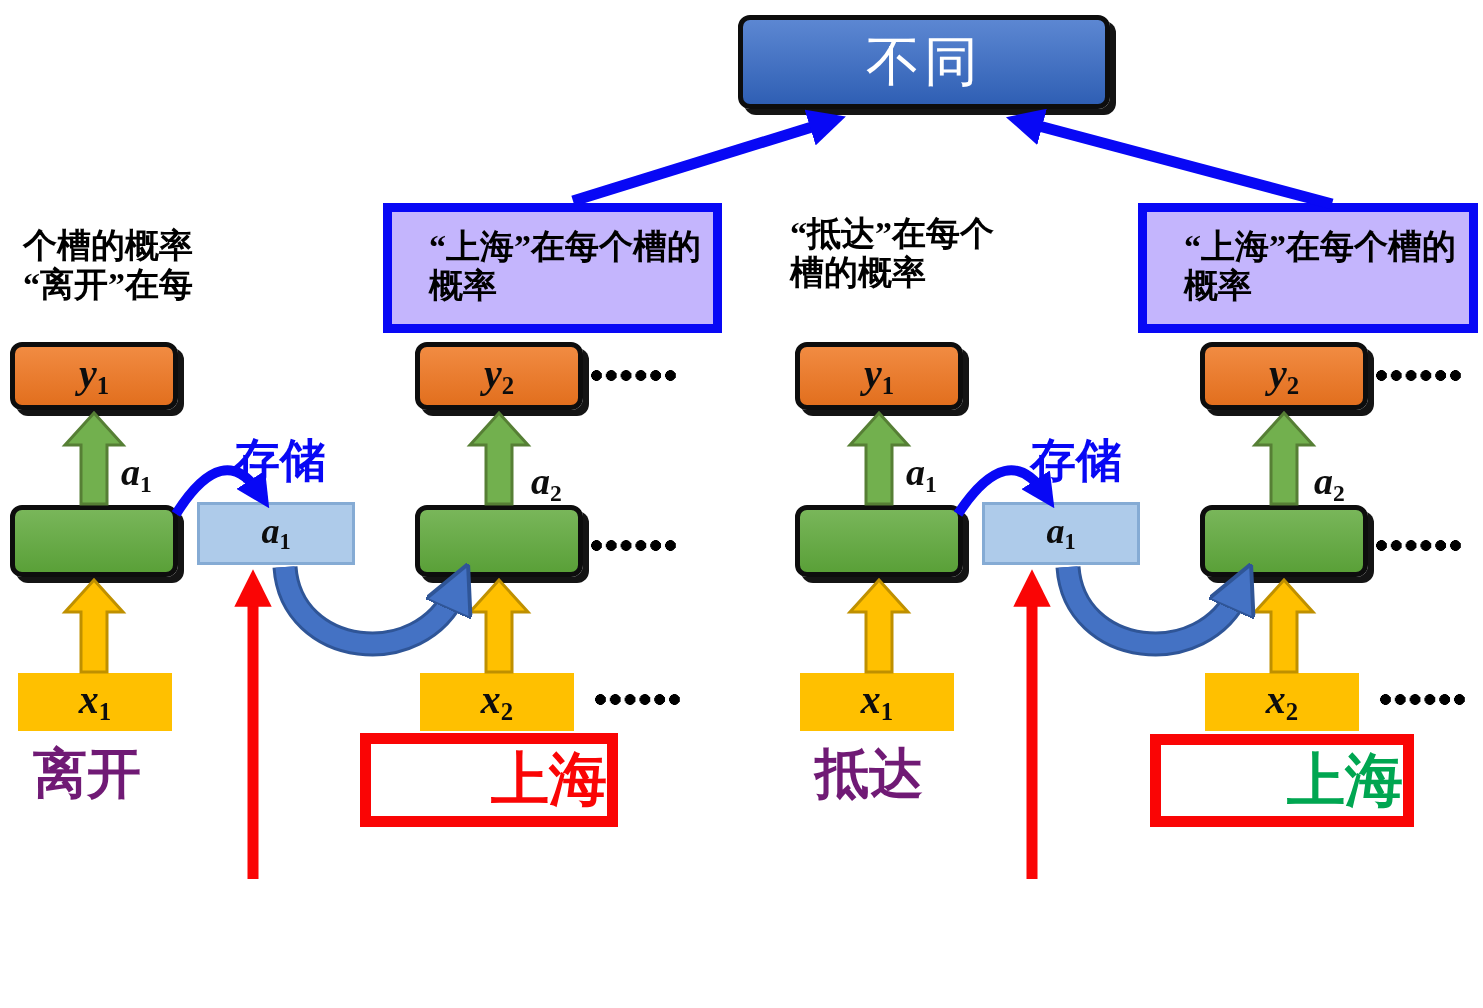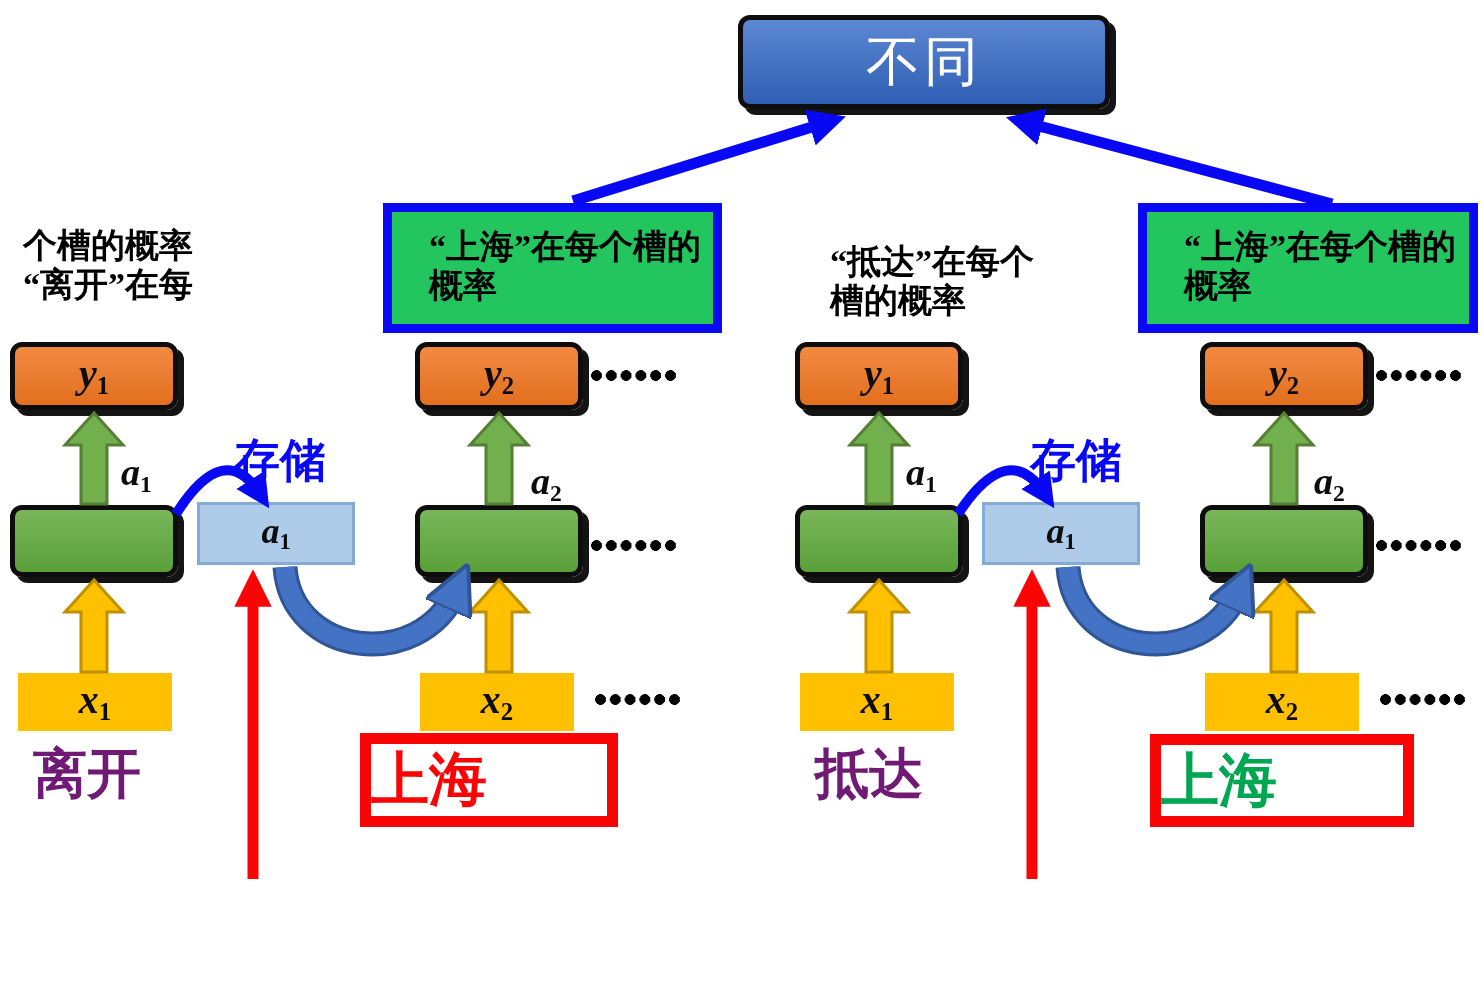--- a/index.html
+++ b/index.html
@@ -12,47 +12,47 @@
   .orange{background:linear-gradient(#f18b42,#e26f1e);}
   .greenfill{background:linear-gradient(#79b65a,#5aa038);}
   .bluefill{background:linear-gradient(#5c87d2,#2f5fb4);}
   .xbox{background:#FFC000;display:flex;align-items:center;justify-content:center;z-index:2;}
   .abox{background:#AECBEA;border:3px solid #85aBd4;display:flex;align-items:center;
         justify-content:center;z-index:2;}
   .mvar{font-weight:bold;font-style:italic;color:#0d0d0d;font-size:40px;line-height:1;}
   .mvar sub{font-style:normal;font-size:0.62em;vertical-align:-0.28em;}
   .alabel{font-size:38px;z-index:3;}
   .caption{font-weight:bold;font-size:34px;line-height:39px;color:#000;z-index:2;white-space:nowrap;}
-  .probbox{border:9px solid #0808F5;background:#22c55e;z-index:2;}
+  .probbox{border:9px solid #0808F5;background:#c4b5fd;z-index:2;}
   .probbox .caption{padding:15px 0 0 37px;}
   .storetext{color:#0808F5;font-size:46px;font-weight:bold;z-index:4;white-space:nowrap;}
   .bigword{font-size:54px;font-weight:bold;color:#701a75;z-index:2;white-space:nowrap;}
   .redbox{border:11px solid #FA0505;background:#fff;display:flex;align-items:center;
-          justify-content:flex-start;z-index:2;}
+          justify-content:flex-end;z-index:2;}
   .redbox .bigword{font-size:58px;}
   .toplabel{color:#fff;font-size:54px;letter-spacing:4px;}
   .bottomlabel{color:#fff;font-size:55px;letter-spacing:3px;font-family:"Liberation Sans",sans-serif;}
   .dots{position:absolute;width:88px;height:13px;z-index:2;
         background:radial-gradient(circle 5.5px at 6.5px 6.5px,#000 95%,rgba(0,0,0,0) 100%);
         background-size:14.8px 13px;background-repeat:repeat-x;}
 </style>
 </head>
 <body>
 
 <div class="stage">
 
   <div class="abs nodebox bluefill" style="left:738px;top:15px;width:372px;height:94px;">
     <span class="toplabel">不同</span>
   </div>
 
   <div class="abs caption" style="left:23px;top:226px;">
     <div>个槽的概率</div>
     <div>“离开”在每</div>
   </div>
-  <div class="abs caption" style="left:790px;top:242px;margin-left:40px;">
+  <div class="abs caption" style="left:790px;top:214px;">
     <div>“抵达”在每个</div>
     <div>槽的概率</div>
   </div>
 
   <div class="abs probbox" style="left:383px;top:203px;width:339px;height:130px;">
     <div class="caption">
       <div>“上海”在每个槽的</div>
       <div>概率</div>
     </div>
   </div>

